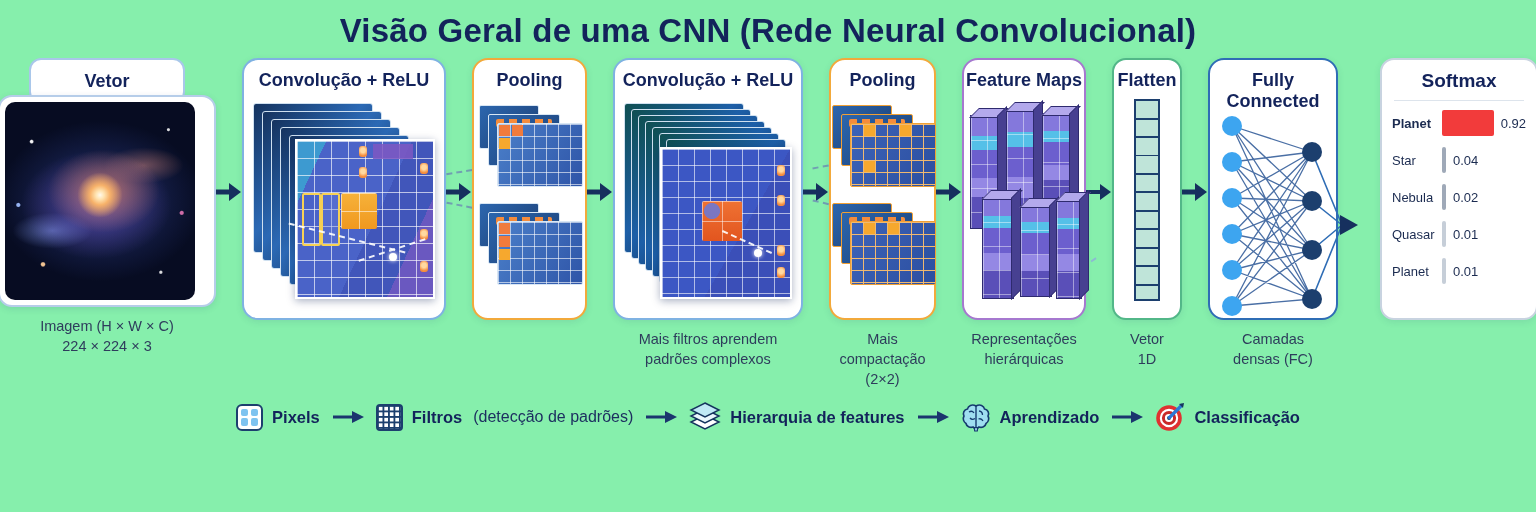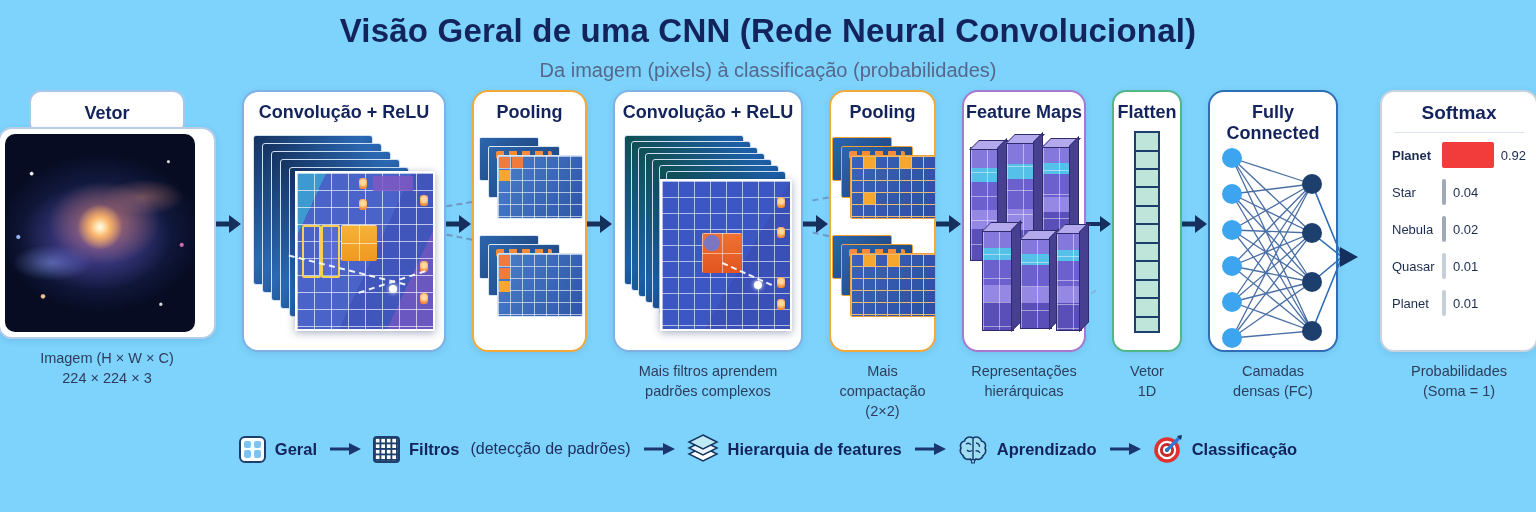--- a/index.html
+++ b/index.html
@@ -1,17 +1,17 @@
 <!DOCTYPE html>
 <html><head>
 <meta charset="utf-8">
 <style>
   html,body{margin:0;padding:0;background:#fff;}
   body{font-family:"Liberation Sans",sans-serif;color:#13235b;}
-  #root{position:relative;width:1536px;height:512px;overflow:hidden;background:#7dd3fc;}
+  #root{position:relative;width:1536px;height:512px;overflow:hidden;background:#86efac;}
 
   
   .hdr{text-align:center;padding-top:12px;}
   .title{font-size:33px;font-weight:bold;color:#13235b;letter-spacing:.2px;}
   .subtitle{margin-top:9px;font-size:20px;color:#55678a;}
 
   
   .pipeline{position:relative;display:flex;align-items:flex-start;justify-content:center;margin-top:8px;}
   .stage{display:flex;flex-direction:column;align-items:center;}
   .card{position:relative;background:#fff;border-radius:16px;box-shadow:0 2px 7px rgba(25,55,110,.10);height:262px;box-sizing:border-box;}
@@ -141,21 +141,20 @@
     background-image:linear-gradient(#1c3f6e 1.5px, transparent 1.5px),linear-gradient(90deg,#1c3f6e 1.5px, transparent 1.5px);
     background-size:5.5px 5.5px;background-position:-1px -1px;}
 </style>
 </head>
 <body>
 
 <div id="root">
 
   <div class="hdr">
     <div class="title">Visão Geral de uma CNN (Rede Neural Convolucional)</div>
-    <div class="subtitle">Da imagem (pixels) à classificação (probabilidades)</div>
   </div>
 
   <div class="pipeline">
 
     <div class="pdash" style="left:446px;top:110px;width:66px;transform:rotate(-9deg);"></div>
     <div class="pdash" style="left:446px;top:150px;width:66px;transform:rotate(11deg);"></div>
     <div class="pdash" style="left:812px;top:104px;width:58px;transform:rotate(-11deg);"></div>
     <div class="pdash" style="left:812px;top:148px;width:58px;transform:rotate(13deg);"></div>
     <div class="pdash" style="left:1036px;top:218px;width:66px;transform:rotate(-35deg);border-top-color:#8fa8e0;"></div>
 
@@ -394,35 +393,33 @@
           <span class="sm-label">Quasar</span>
           <span class="sm-bar" style="width: 4px; background: rgb(198, 206, 216);"></span>
           <span class="sm-val">0.01</span>
         </div>
         <div class="sm-row">
           <span class="sm-label">Planet</span>
           <span class="sm-bar" style="width: 4px; background: rgb(198, 206, 216);"></span>
           <span class="sm-val">0.01</span>
         </div>
       </div>
-      <div class="caption">Probabilidades
-(Soma = 1)</div>
     </div>
 
   </div>
 
   <div class="legend">
     <div class="litem">
       <span class="px-icon">
           <span></span>
           <span></span>
           <span></span>
           <span></span>
         </span>
-      <span class="llabel">Geral</span>
+      <span class="llabel">Pixels</span>
     </div>
     <svg width="34" height="14" viewBox="0 0 34 14">
         <path d="M2 7 H22" stroke="#1b356e" stroke-width="3"></path>
         <polygon points="21,1 33,7 21,13" fill="#1b356e"></polygon>
       </svg>
     <div class="litem">
       <span class="ft-icon"></span>
       <span class="llabel">Filtros</span>
       <span class="lsub">(detecção de padrões)</span>
     </div>

